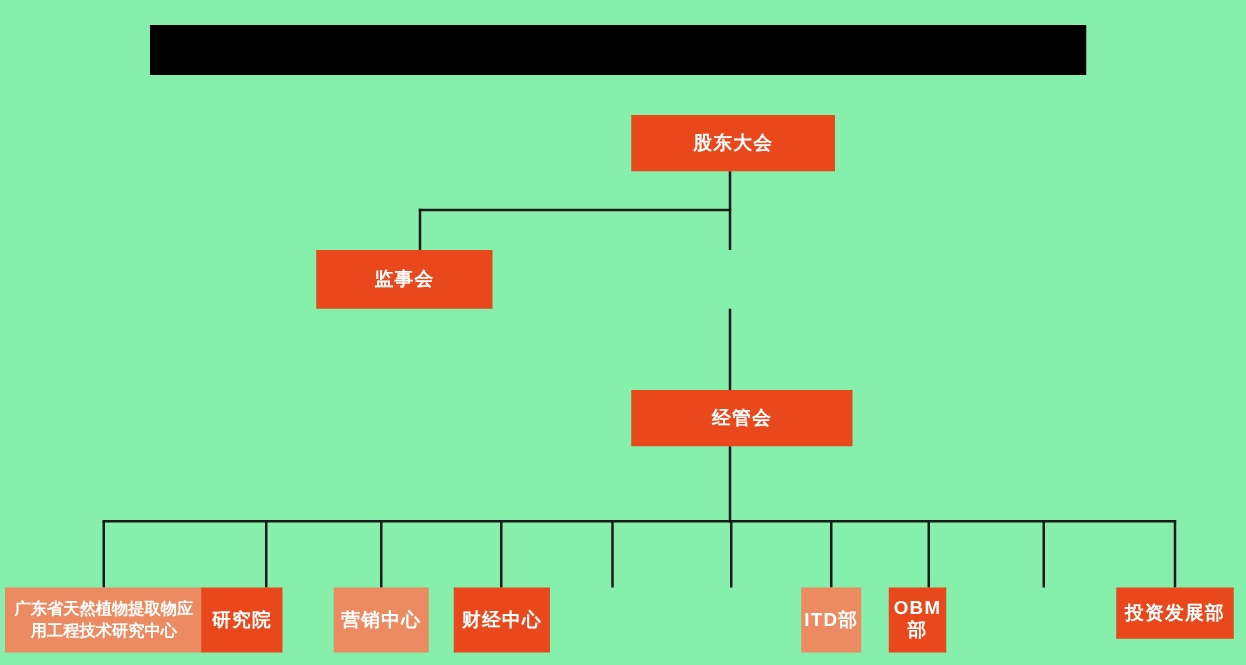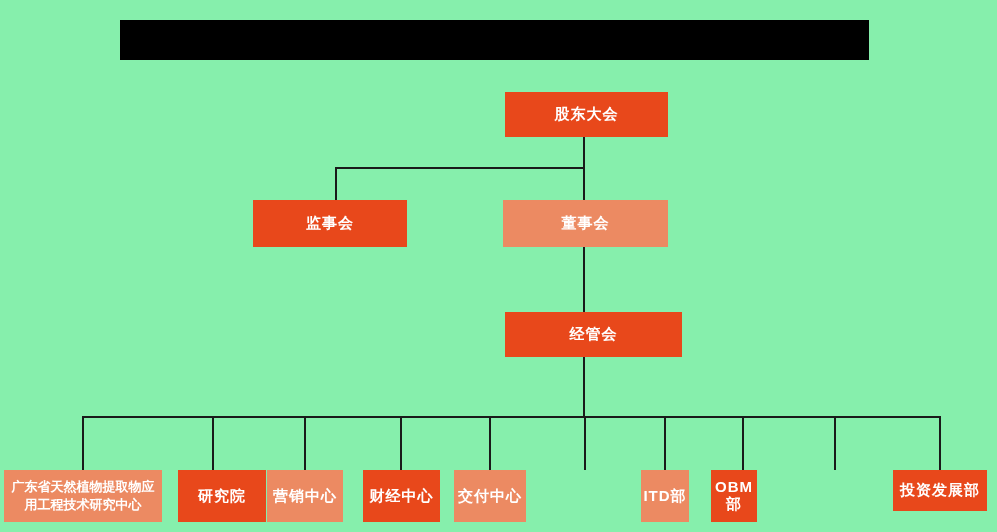--- a/index.html
+++ b/index.html
@@ -70,45 +70,39 @@
   <div class="line" style="left:584px;top:417px;width:2px;height:53px"></div>
   <div class="line" style="left:664px;top:417px;width:2px;height:53px"></div>
   <div class="line" style="left:742px;top:417px;width:2px;height:53px"></div>
   <div class="line" style="left:834px;top:417px;width:2px;height:53px"></div>
   <div class="line" style="left:939px;top:417px;width:2px;height:53px"></div>
 
   <div class="node primary" style="left:505px;top:92px;width:163px;height:45px">
     <span class="node-label">股东大会</span>
   </div>
 
-  <div class="node primary" style="left:253px;top:200px;width:154px;height:47px">
+  <div class="node primary" style="left:253px;top:200px;width:141px;height:47px">
     <span class="node-label">监事会</span>
-  </div>
-  <div class="node light" style="left:503px;top:200px;width:165px;height:47px">
-    <span class="node-label">董事会</span>
   </div>
 
   <div class="node primary" style="left:505px;top:312px;width:177px;height:45px">
     <span class="node-label">经管会</span>
   </div>
 
   <div class="node light small-text" style="left:4px;top:470px;width:158px;height:52px">
     <span class="node-label">广东省天然植物提取物应用工程技术研究中心</span>
   </div>
-  <div class="node primary" style="left:178px;top:470px;width:88px;height:52px">
+  <div class="node primary" style="left:161px;top:470px;width:65px;height:52px">
     <span class="node-label">研究院</span>
   </div>
   <div class="node light" style="left:267px;top:470px;width:76px;height:52px">
     <span class="node-label">营销中心</span>
   </div>
   <div class="node primary" style="left:363px;top:470px;width:77px;height:52px">
     <span class="node-label">财经中心</span>
-  </div>
-  <div class="node light" style="left:454px;top:470px;width:72px;height:52px">
-    <span class="node-label">交付中心</span>
   </div>
   <div class="node light" style="left:641px;top:470px;width:48px;height:52px">
     <span class="node-label">ITD部</span>
   </div>
   <div class="node primary" style="left:711px;top:470px;width:46px;height:52px">
     <span class="node-label">OBM部</span>
   </div>
   <div class="node primary" style="left:893px;top:470px;width:94px;height:41px">
     <span class="node-label">投资发展部</span>
   </div>

